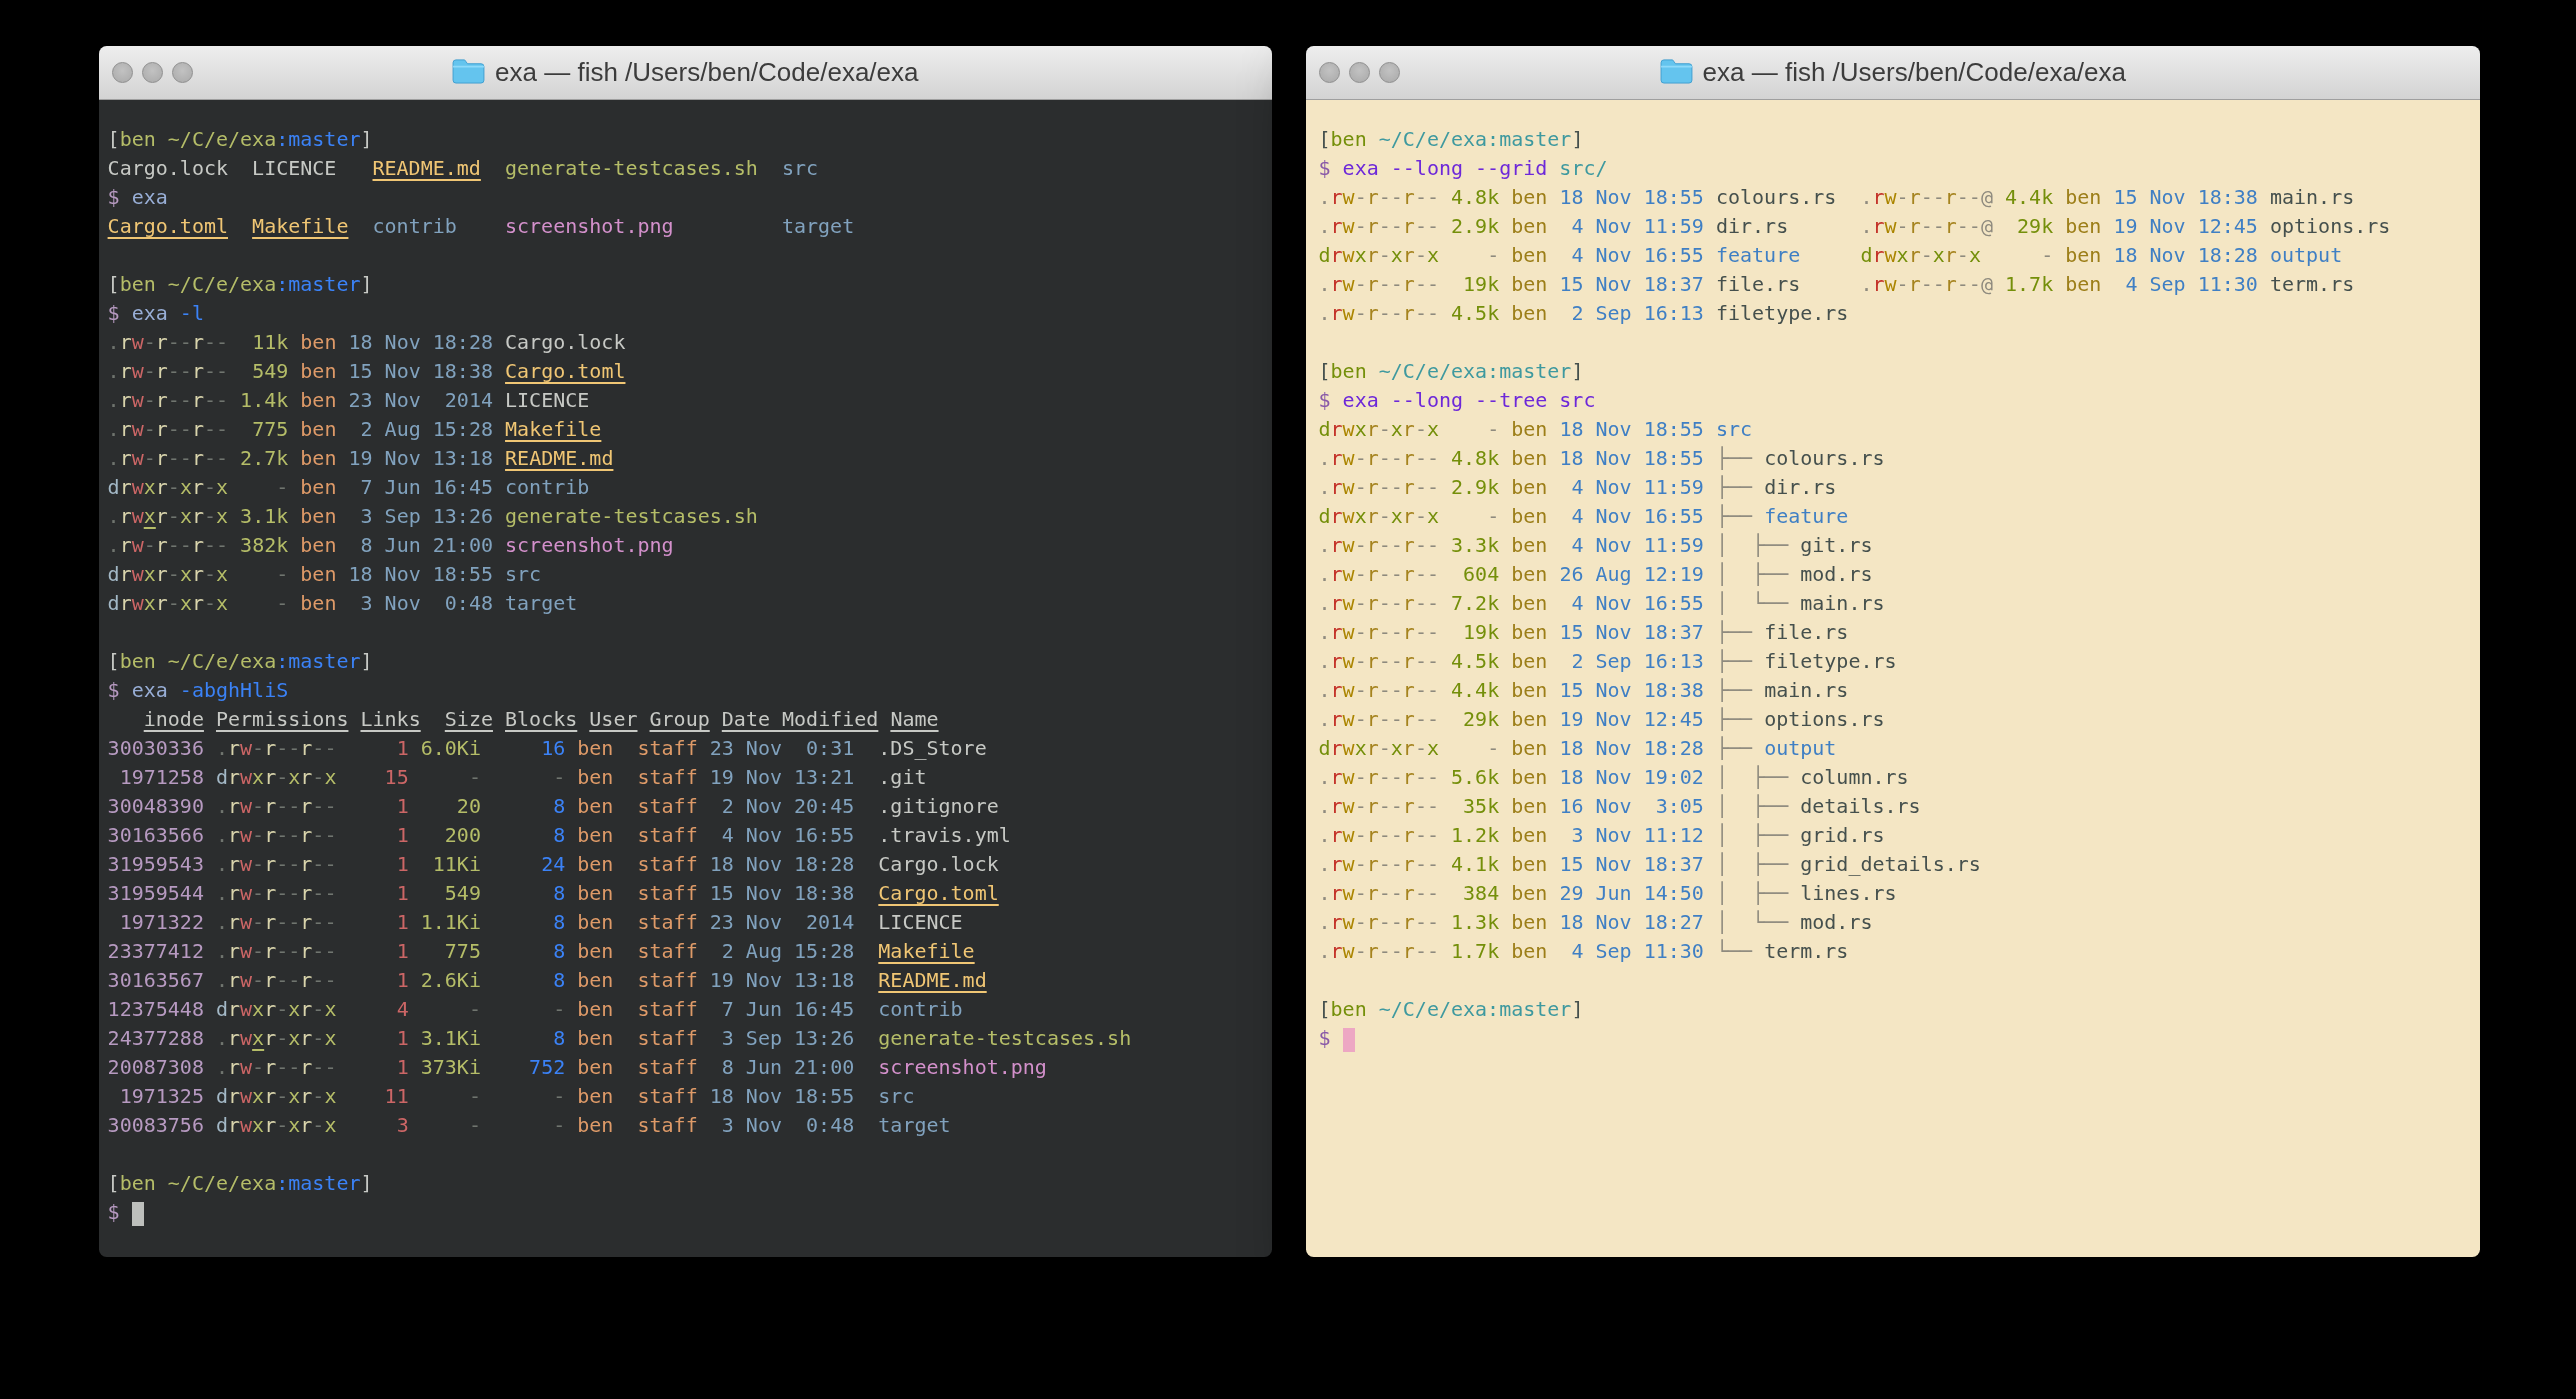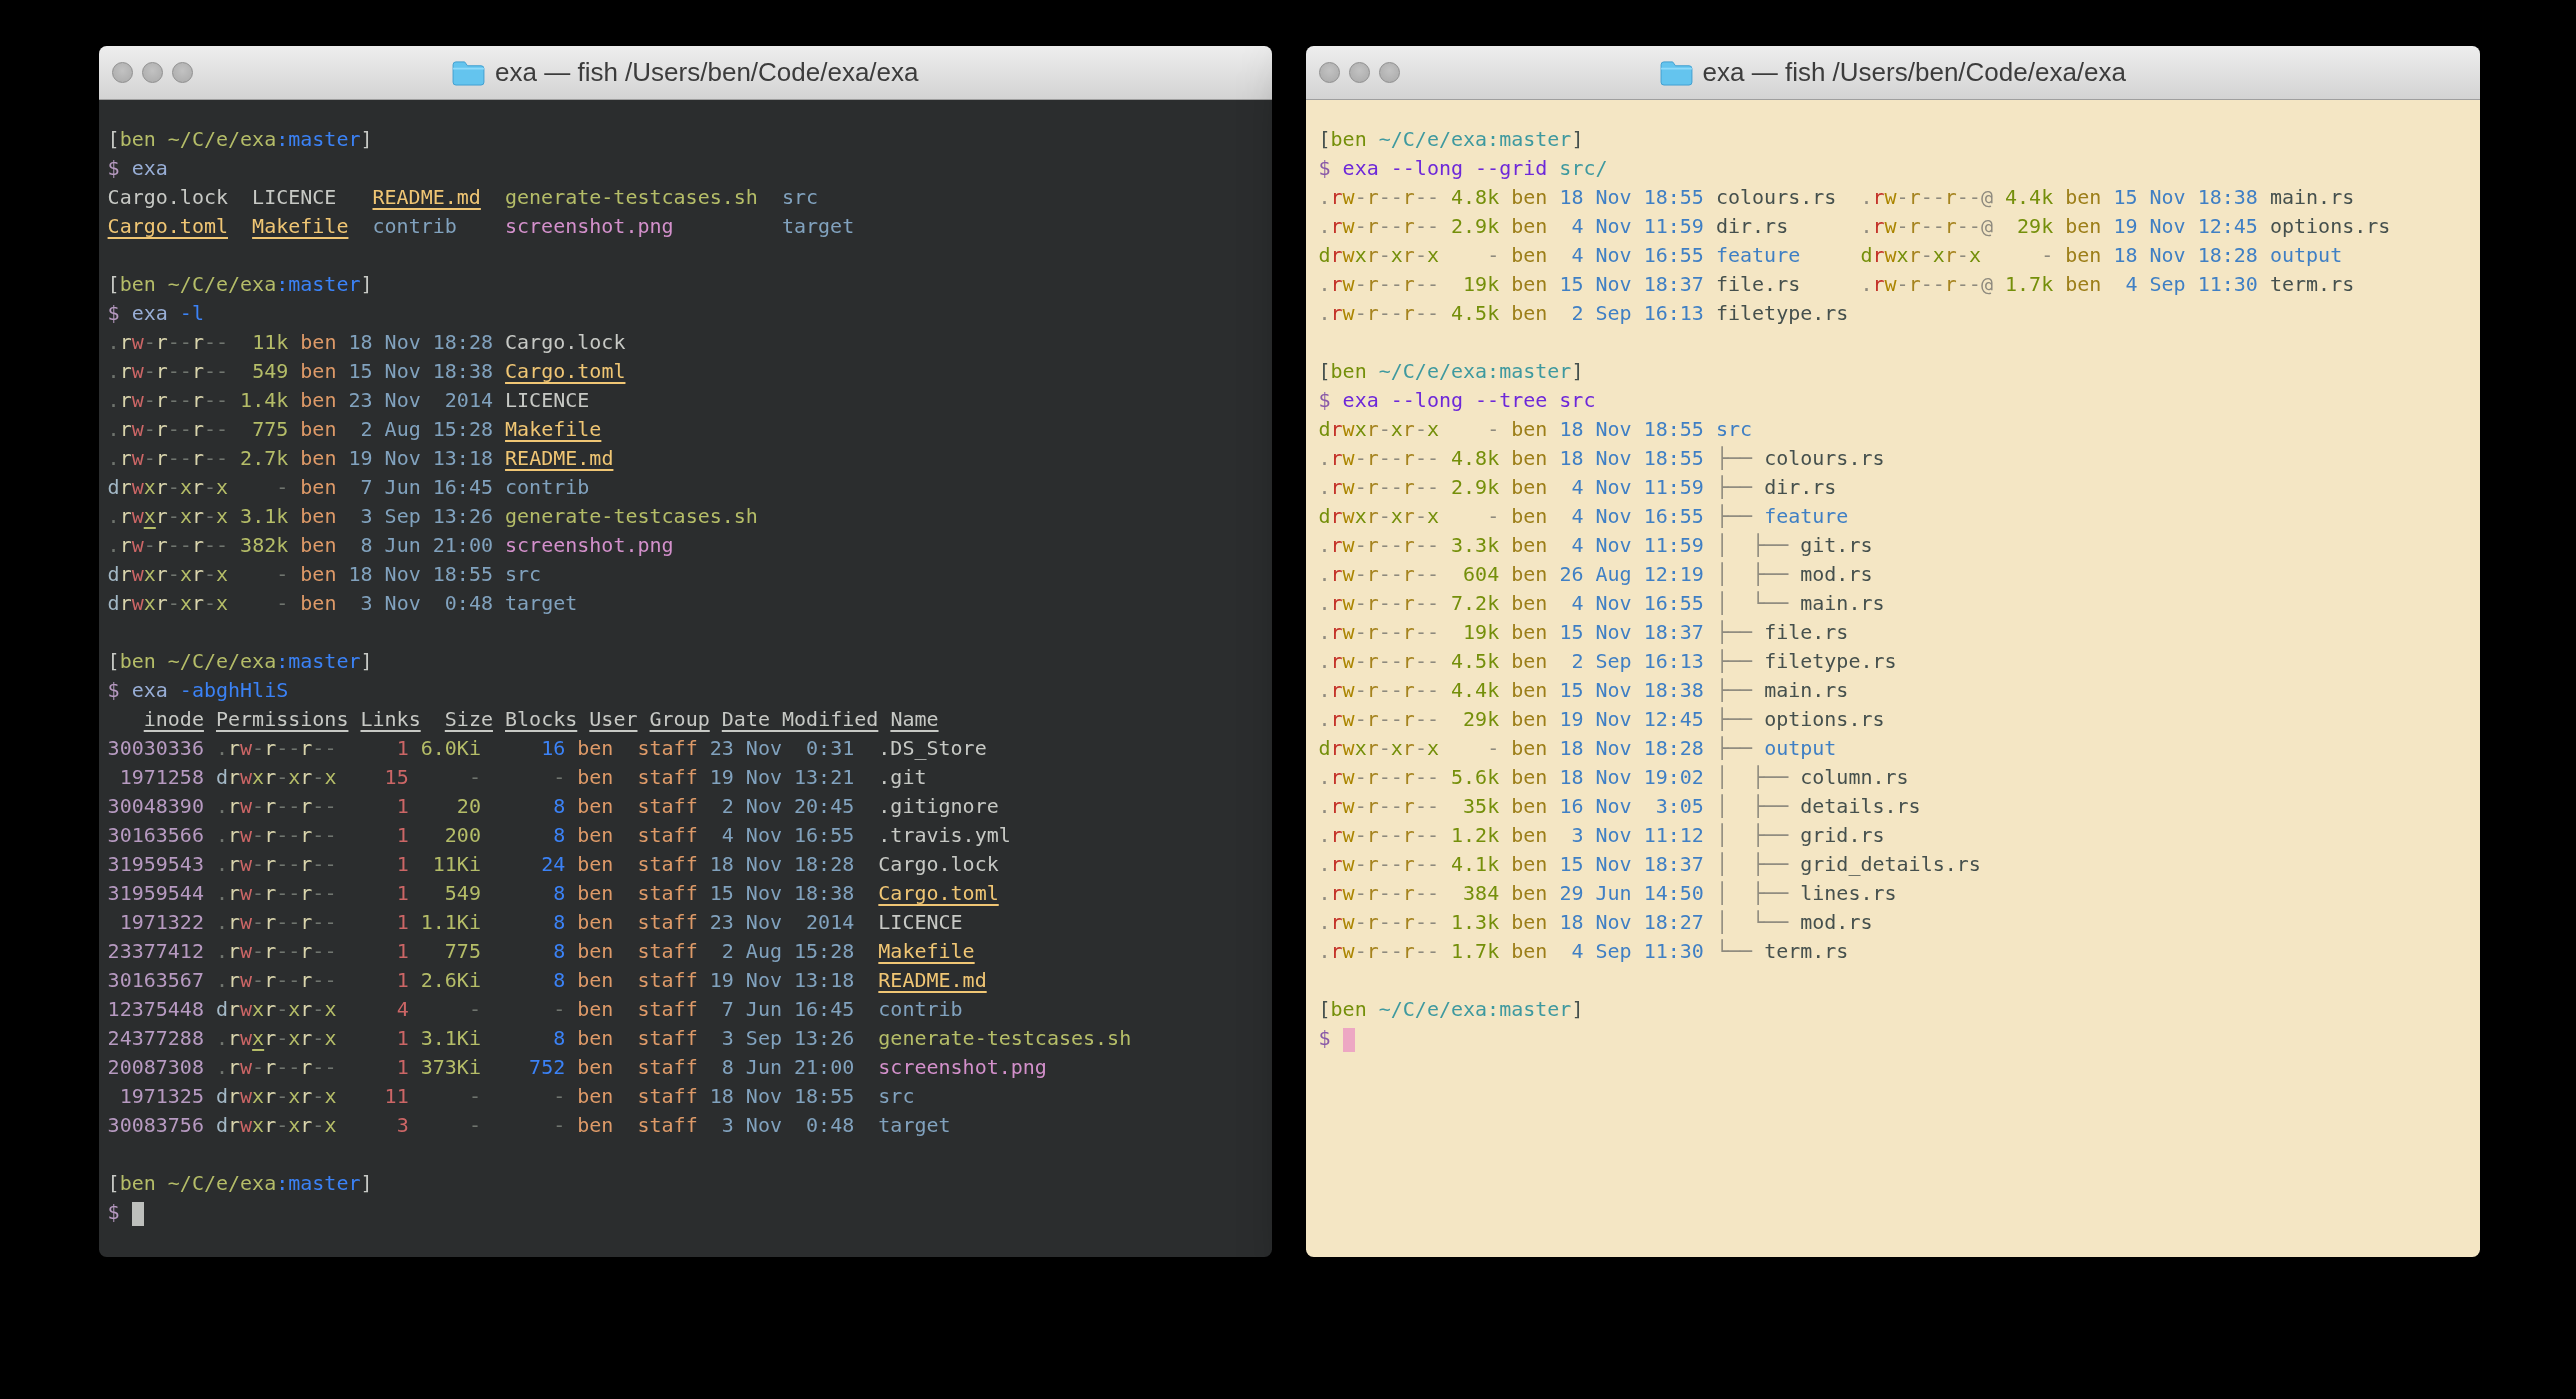--- a/index.html
+++ b/index.html
@@ -6,21 +6,21 @@
   .window{position:absolute;border-radius:7.7px;overflow:hidden;
           box-shadow:0 25px 58px rgba(0,0,0,.8),0 0 1px rgba(0,0,0,.9);}
   .titlebar{height:53px;background:linear-gradient(#eeeeee,#d3d3d3);
             border-bottom:1px solid #9f9f9f;position:relative;
             display:flex;align-items:center;justify-content:center;}
   .lights{position:absolute;left:13.4px;top:0;height:53px;display:flex;align-items:center;gap:8.6px;}
   .light{width:21px;height:21px;border-radius:50%;
          background:radial-gradient(circle at 50% 40%,#c2c2c2,#a9a9a9);
          border:1px solid #8f8f8f;box-sizing:border-box;}
   .titletext{font-family:"Liberation Sans",sans-serif;font-size:26px;color:#3c3c3c;
-             display:flex;align-items:center;gap:9.6px;}
+             display:flex;gap:9.6px;}
   .foldericon{width:33px;height:27px;display:inline-block;}
   .term{position:absolute;top:54px;left:0;right:0;bottom:0;
         font-family:"DejaVu Sans Mono",monospace;font-size:20px;line-height:29px;}
   .term-line{white-space:pre;height:29px;}
   .u{text-decoration:underline;text-underline-offset:3.8px;text-decoration-thickness:1.9px;}
   .cur{display:inline-block;width:0.64em;height:1.2em;vertical-align:-0.22em;}
 
   
   .t-dark .term{background:#2b2d2e;padding:25px 7.7px 0 8.6px;color:#c7c9c5;}
   .t-dark .fg{color:#c7c9c5}
@@ -72,22 +72,22 @@
     <div class="titletext">
       <svg class="foldericon" viewBox="0 0 34 28">
         <path d="M1 6 q0-3 3-3 h9 l3 4 h14 q3 0 3 3 v14 q0 3-3 3 H4 q-3 0-3-3 Z" fill="#64c4ee" stroke="#3e9ed0" stroke-width="1"></path>
         <path d="M1 10 h32" stroke="#8edafa" stroke-width="2"></path>
       </svg>
       <span>exa — fish  /Users/ben/Code/exa/exa</span>
     </div>
   </div>
   <div class="term">
       <div class="term-line"><span class="fg">[</span><span class="gn">ben</span><span class="fg"> </span><span class="gn">~/C/e/exa</span><span class="cy">:master</span><span class="fg">]</span></div>
+      <div class="term-line"><span class="fg">Cargo.lock  LICENCE   </span><span class="yl u">README.md</span><span class="fg">  </span><span class="gn">generate-testcases.sh</span><span class="fg">  </span><span class="bl">src</span></div>
       <div class="term-line"><span class="pu">$ </span><span class="cmd">exa</span></div>
-      <div class="term-line"><span class="fg">Cargo.lock  LICENCE   </span><span class="yl u">README.md</span><span class="fg">  </span><span class="gn">generate-testcases.sh</span><span class="fg">  </span><span class="bl">src</span></div>
       <div class="term-line"><span class="yl u">Cargo.toml</span><span class="fg">  </span><span class="yl u">Makefile</span><span class="fg">  </span><span class="bl">contrib</span><span class="fg">    </span><span class="pk">screenshot.png</span><span class="fg">         </span><span class="bl">target</span></div>
       <div class="term-line">&nbsp;</div>
       <div class="term-line"><span class="fg">[</span><span class="gn">ben</span><span class="fg"> </span><span class="gn">~/C/e/exa</span><span class="cy">:master</span><span class="fg">]</span></div>
       <div class="term-line"><span class="pu">$ </span><span class="cmd">exa </span><span class="cy">-l</span></div>
       <div class="term-line"><span class="gy">.</span><span class="prR">r</span><span class="prW">w</span><span class="gy">-</span><span class="prr">r</span><span class="gy">--</span><span class="prr">r</span><span class="gy">--</span><span class="gn">  11k</span><span class="usr"> ben</span><span class="bl"> 18 Nov 18:28</span><span class="fg"> Cargo.lock</span></div>
       <div class="term-line"><span class="gy">.</span><span class="prR">r</span><span class="prW">w</span><span class="gy">-</span><span class="prr">r</span><span class="gy">--</span><span class="prr">r</span><span class="gy">--</span><span class="gn">  549</span><span class="usr"> ben</span><span class="bl"> 15 Nov 18:38</span><span class="fg"> </span><span class="yl u">Cargo.toml</span></div>
       <div class="term-line"><span class="gy">.</span><span class="prR">r</span><span class="prW">w</span><span class="gy">-</span><span class="prr">r</span><span class="gy">--</span><span class="prr">r</span><span class="gy">--</span><span class="gn"> 1.4k</span><span class="usr"> ben</span><span class="bl"> 23 Nov  2014</span><span class="fg"> LICENCE</span></div>
       <div class="term-line"><span class="gy">.</span><span class="prR">r</span><span class="prW">w</span><span class="gy">-</span><span class="prr">r</span><span class="gy">--</span><span class="prr">r</span><span class="gy">--</span><span class="gn">  775</span><span class="usr"> ben</span><span class="bl">  2 Aug 15:28</span><span class="fg"> </span><span class="yl u">Makefile</span></div>
       <div class="term-line"><span class="gy">.</span><span class="prR">r</span><span class="prW">w</span><span class="gy">-</span><span class="prr">r</span><span class="gy">--</span><span class="prr">r</span><span class="gy">--</span><span class="gn"> 2.7k</span><span class="usr"> ben</span><span class="bl"> 19 Nov 13:18</span><span class="fg"> </span><span class="yl u">README.md</span></div>
       <div class="term-line"><span class="prD">d</span><span class="prR">r</span><span class="prW">w</span><span class="prX">x</span><span class="prr">r</span><span class="gy">-</span><span class="prX">x</span><span class="prr">r</span><span class="gy">-</span><span class="prX">x</span><span class="gy">    -</span><span class="usr"> ben</span><span class="bl">  7 Jun 16:45</span><span class="bl"> contrib</span></div>

